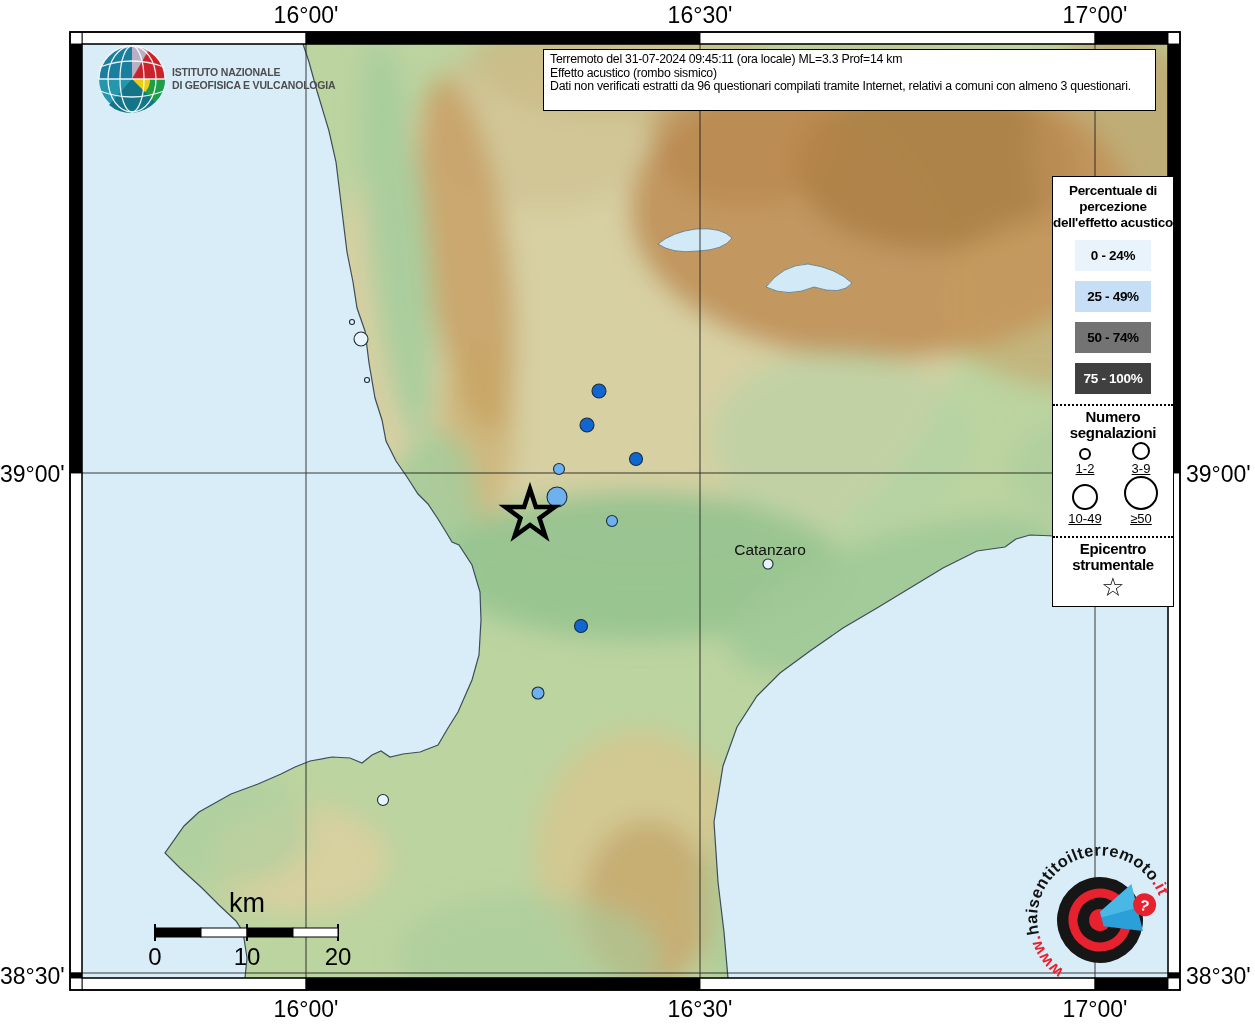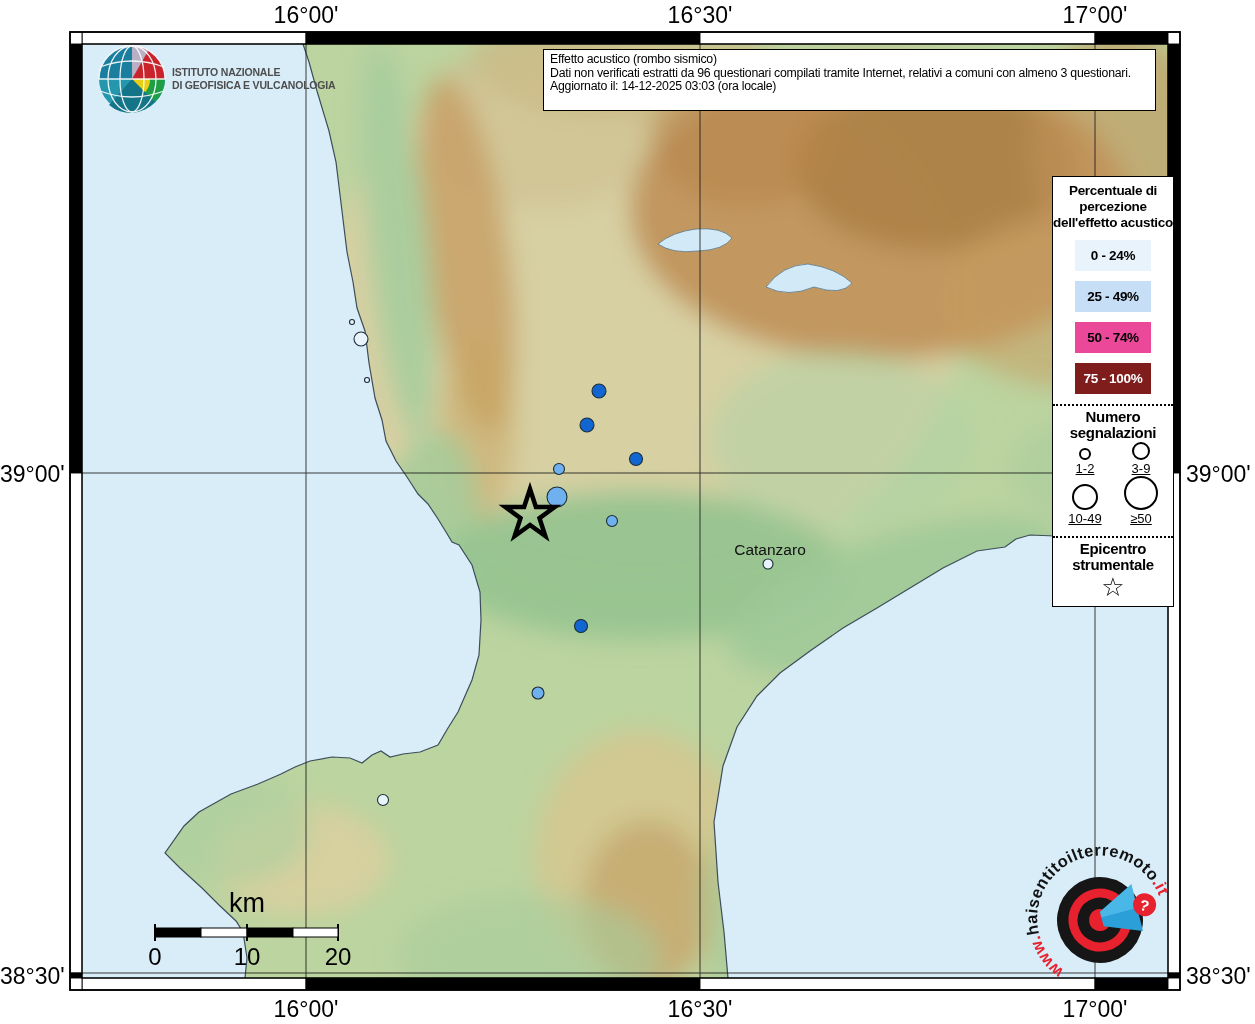--- a/index.html
+++ b/index.html
@@ -227,43 +227,43 @@
   <div class="axis-label" style="left:1050px;top:2px;width:90px;">17°00'</div>
   <div class="axis-label" style="left:261px;top:996px;width:90px;">16°00'</div>
   <div class="axis-label" style="left:655px;top:996px;width:90px;">16°30'</div>
   <div class="axis-label" style="left:1050px;top:996px;width:90px;">17°00'</div>
   <div class="axis-label axis-left" style="left:0px;top:461px;width:64px;">39°00'</div>
   <div class="axis-label axis-left" style="left:0px;top:963px;width:64px;">38°30'</div>
   <div class="axis-label axis-right" style="left:1186px;top:461px;width:68px;">39°00'</div>
   <div class="axis-label axis-right" style="left:1186px;top:963px;width:68px;">38°30'</div>
 
   <div class="title-box">
+    <div>Terremoto del 31-07-2024 09:45:11 (ora locale) ML=3.3 Prof=14 km</div>
     <div>Effetto acustico (rombo sismico)</div>
     <div>Dati non verificati estratti da 96 questionari compilati tramite Internet, relativi a comuni con almeno 3 questionari.</div>
-    <div>Aggiornato il: 14-12-2025 03:03 (ora locale)</div>
   </div>
 
   <div class="ingv-text">
     <div>ISTITUTO NAZIONALE</div>
     <div>DI GEOFISICA E VULCANOLOGIA</div>
   </div>
 
   <div class="legend">
     <div class="legend-title">Percentuale di percezione dell'effetto acustico</div>
 
     <div class="swatch" style="background: rgb(232, 243, 251);">
       <span style="color: rgb(0, 0, 0);">0 - 24%</span>
     </div>
     <div class="swatch" style="background: rgb(199, 223, 246);">
       <span style="color: rgb(0, 0, 0);">25 - 49%</span>
     </div>
-    <div class="swatch" style="background: #ec4899;">
+    <div class="swatch" style="background: #737373;">
       <span style="color: rgb(0, 0, 0);">50 - 74%</span>
     </div>
-    <div class="swatch" style="background: #7f1d1d;">
+    <div class="swatch" style="background: #404040;">
       <span style="color: rgb(255, 255, 255);">75 - 100%</span>
     </div>
 
     <div class="dotted-sep"></div>
     <div class="legend-sub">Numero segnalazioni</div>
 
     <div class="sig-grid">
       <div class="sig-cell">
         <div class="sig-circle" style="height: 8px; width: 8px;"></div>
         <div class="sig-label">1-2</div>

